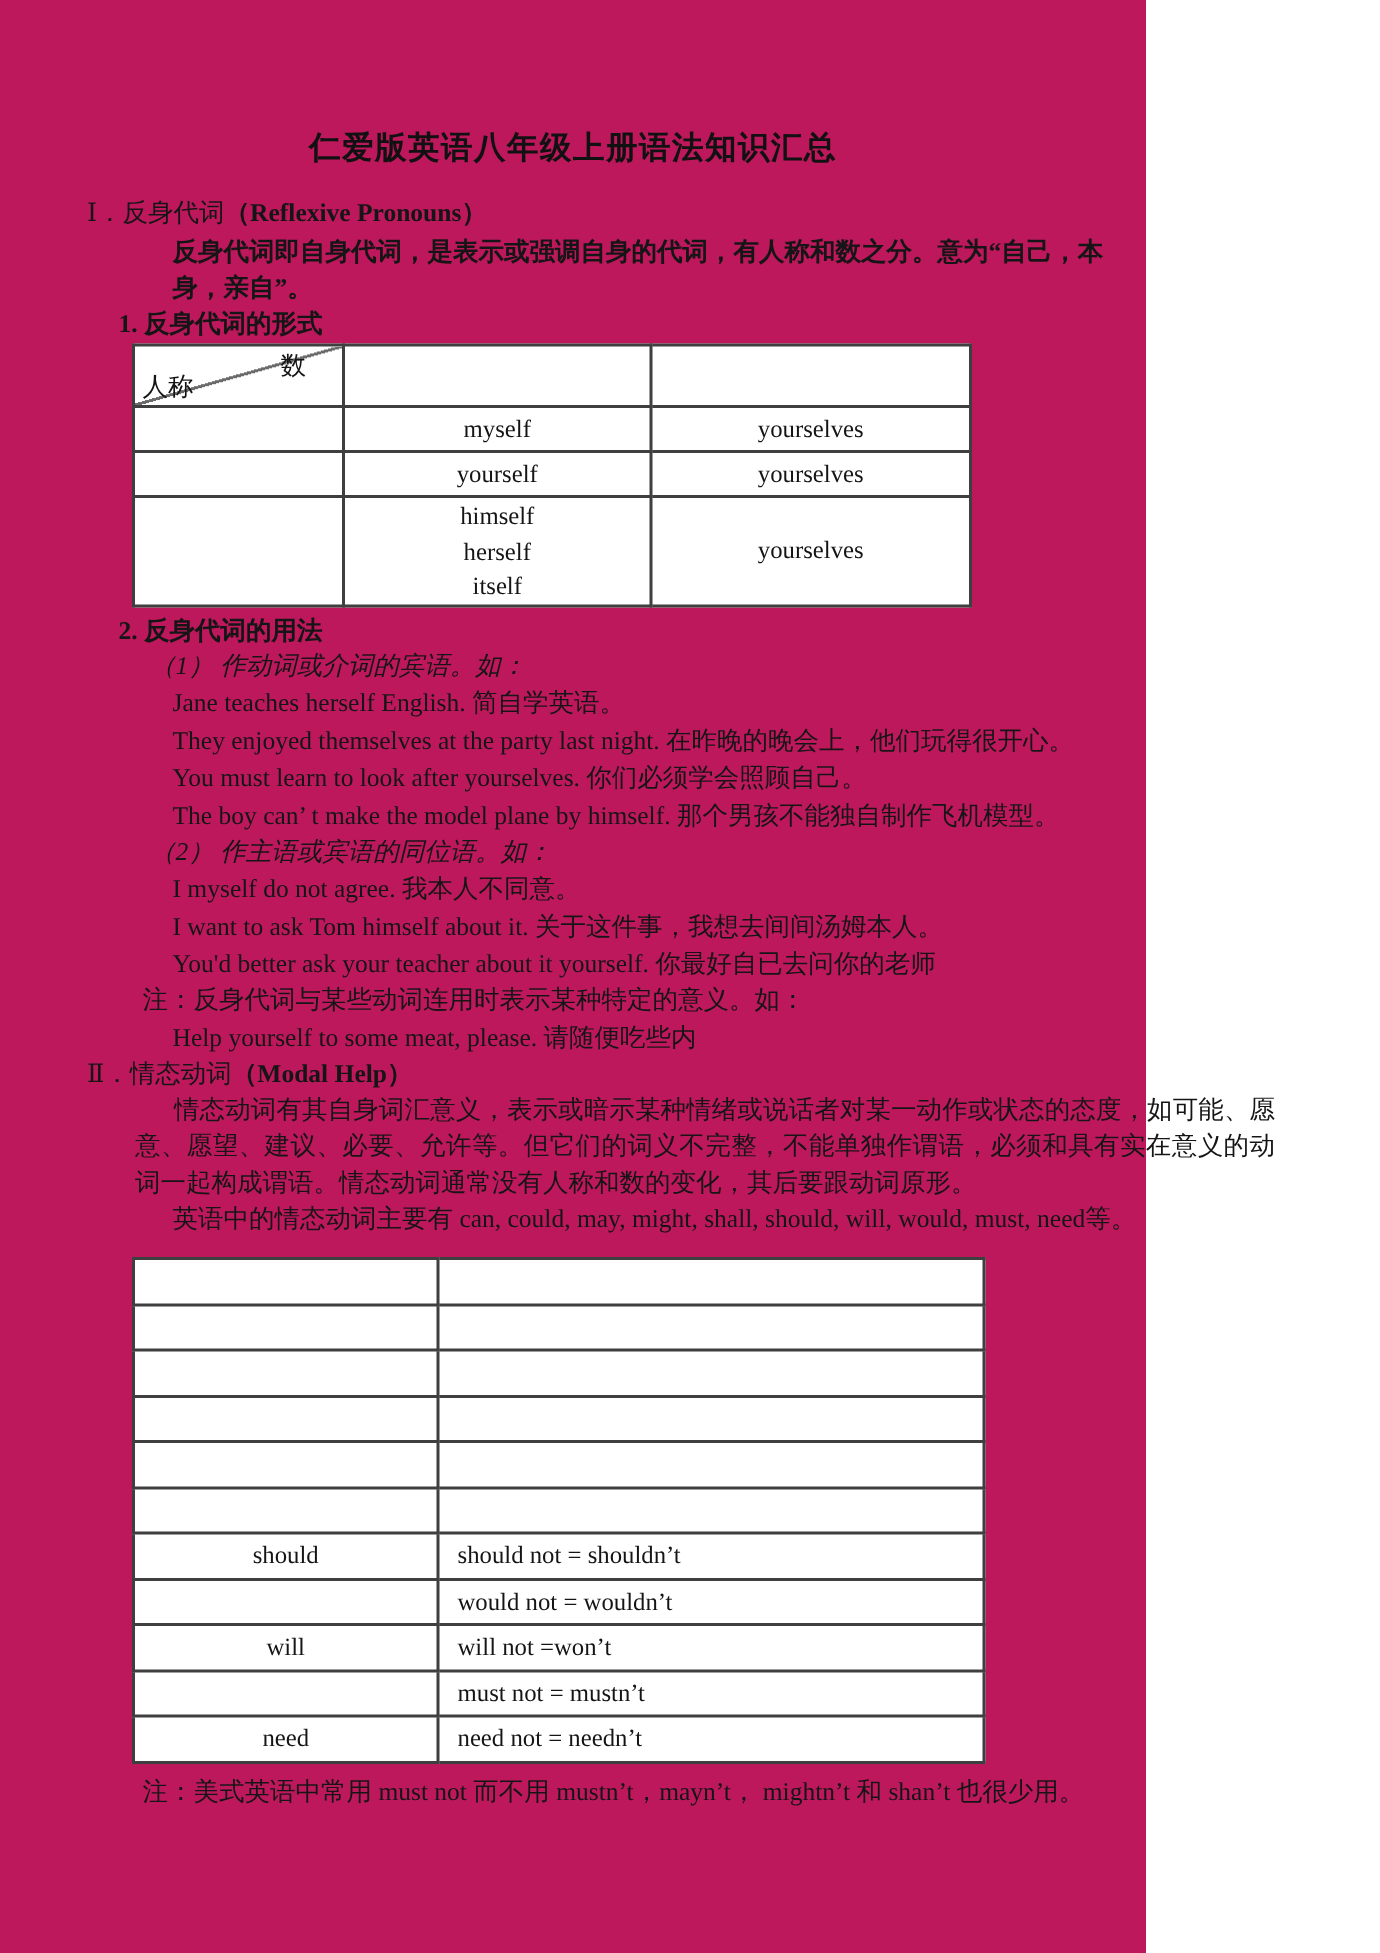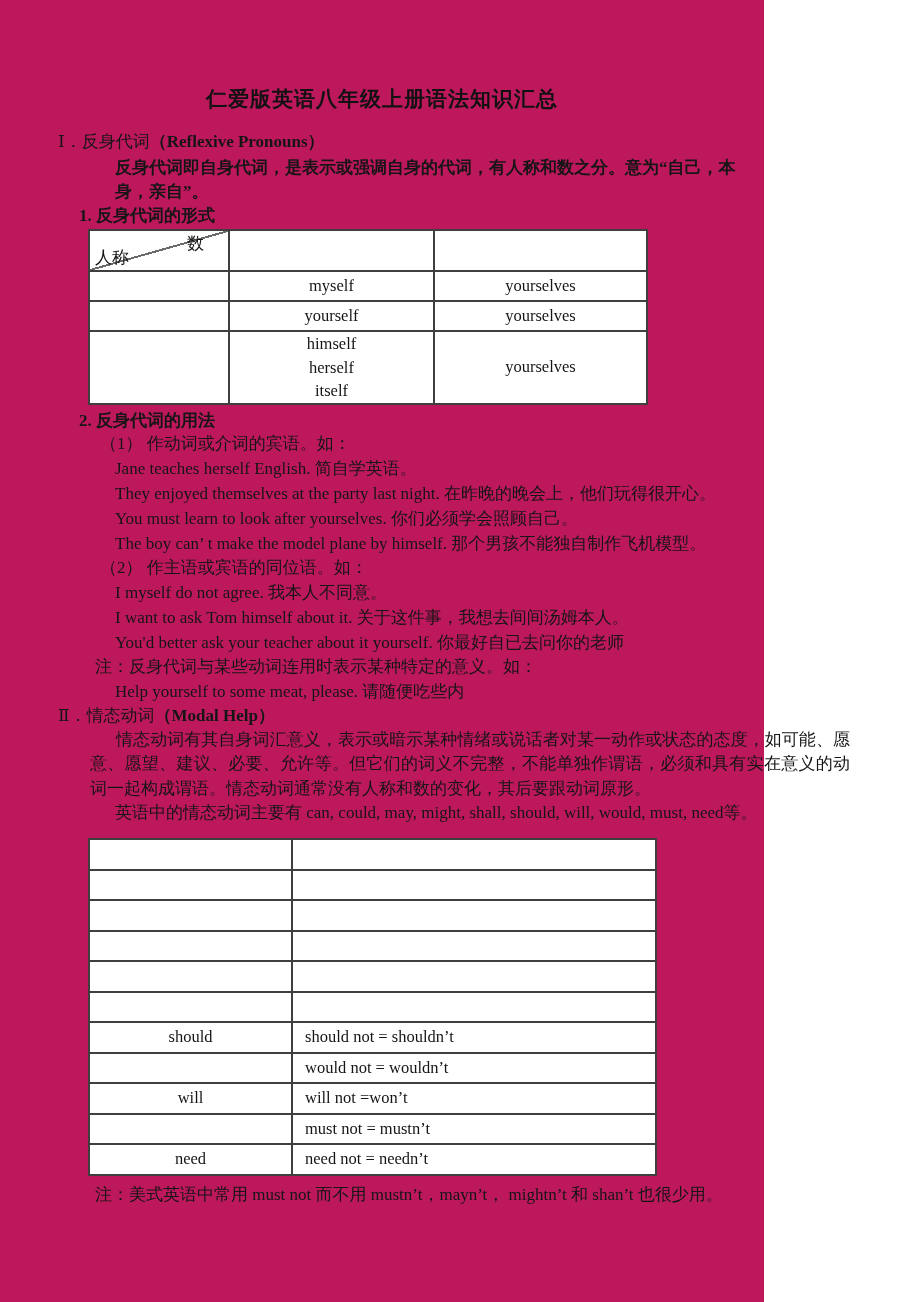--- a/index.html
+++ b/index.html
@@ -31,21 +31,21 @@
     color: #111;
   }
   .sec-heading {
     margin: 16px 0 0 58px;
     line-height: 24px;
     font-size: 17px;
   }
   .sec-heading .en { font-weight: bold; }
   .intro { margin: 2px 0 0 115px; line-height: 24px; font-weight: bold; }
   .num-title { margin: 0 0 0 79px; line-height: 23px; font-weight: bold; }
-  .paren-heading { margin: 0 0 0 100px; line-height: 24px; }
+  .paren-heading { margin: 0 0 0 100px; line-height: 24px; font-style: italic; }
   .example { margin: 0 0 0 115px; line-height: 25px; }
   .note-line { margin: 0 0 0 95px; line-height: 24px; }
   .para {
     margin: 0 75px 0 90px;
     width: 760px;
     text-indent: 26px;
     text-align: justify;
     line-height: 24.5px;
   }
   .list-line { margin: 0 0 0 115px; line-height: 24px; }

